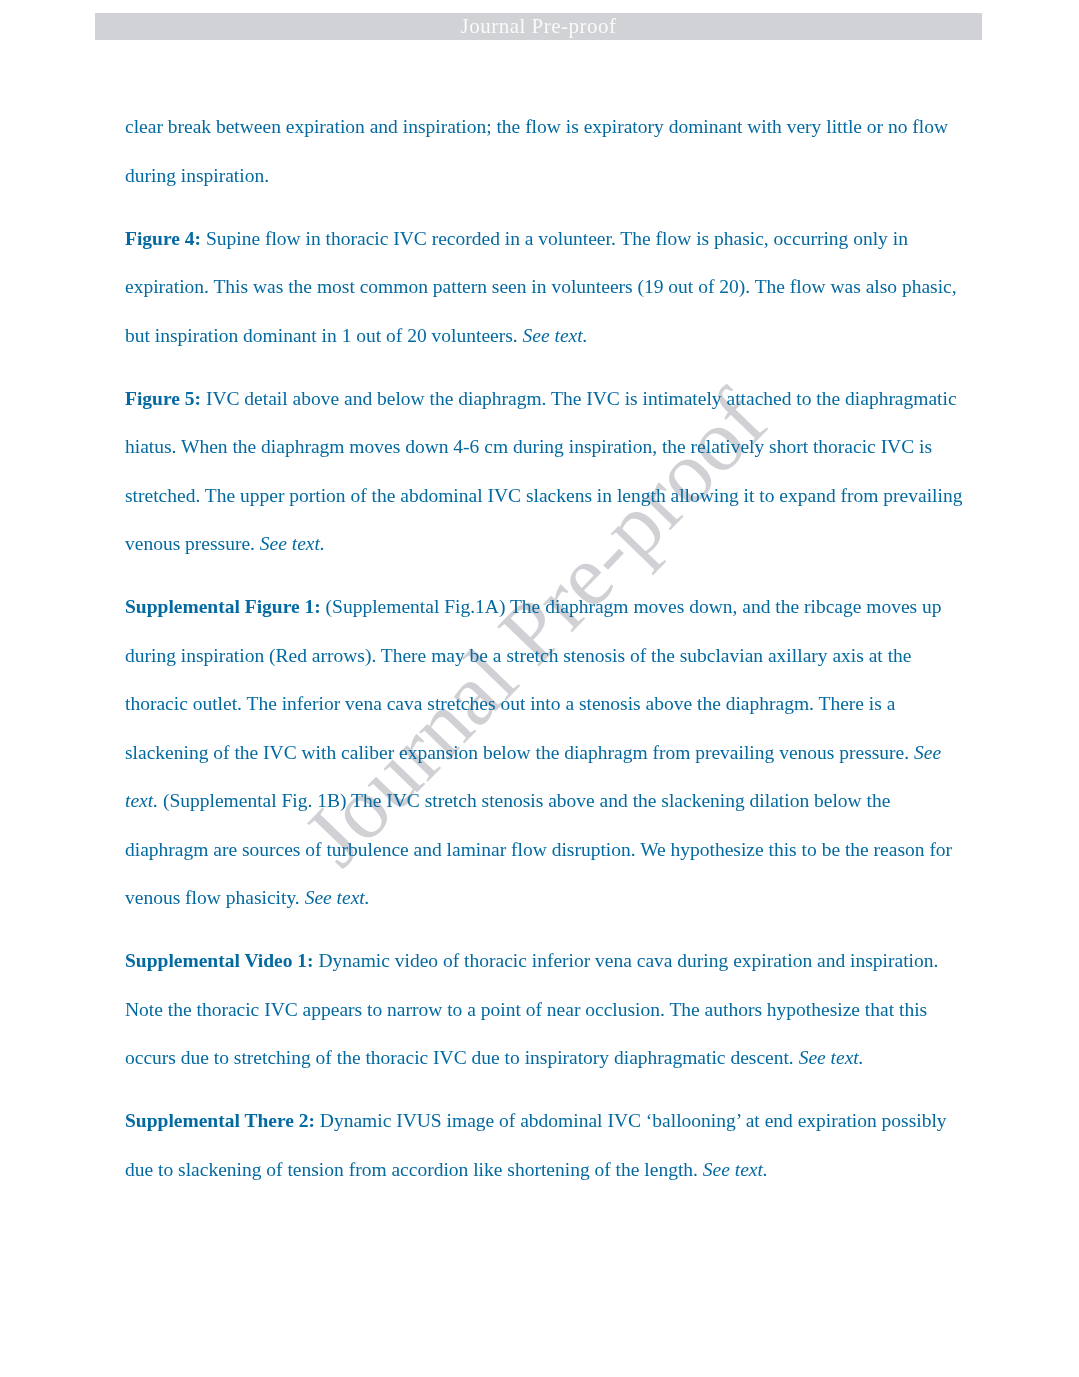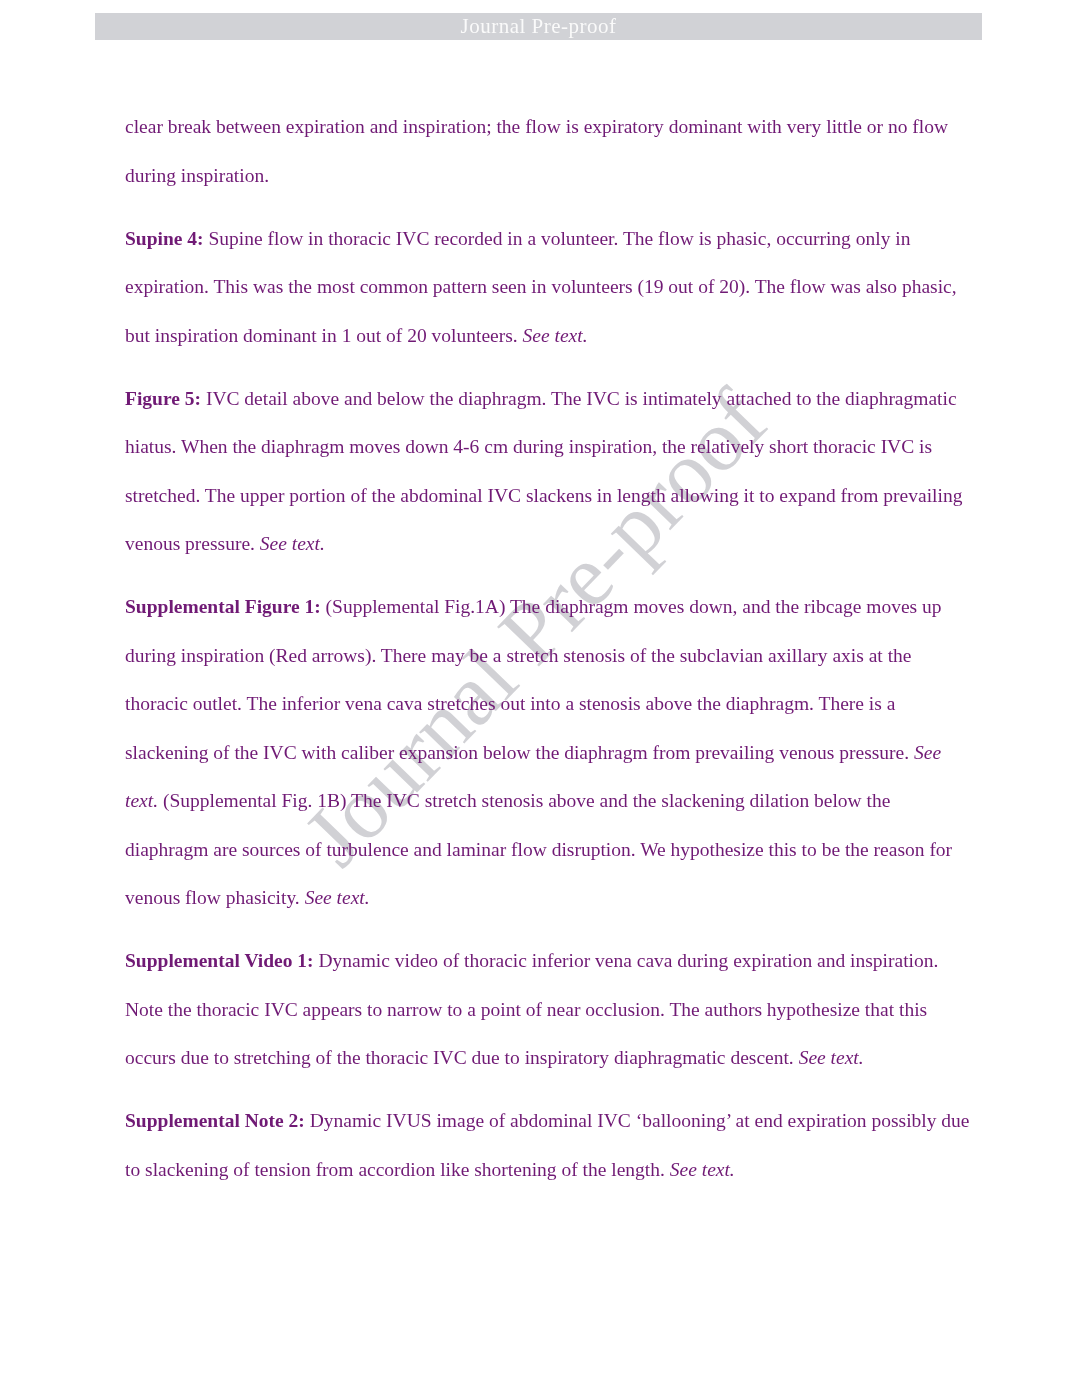--- a/index.html
+++ b/index.html
@@ -41,21 +41,21 @@
     pointer-events: none;
     z-index: 1;
   }
   .content {
     position: absolute;
     left: 125px;
     top: 103px;
     width: 845px;
     font-size: 19.5px;
     line-height: 48.5px;
-    color: #701a75;
+    color: #0369a1;
     z-index: 2;
     text-align: left;
   }
   .content p {
     margin: 0 0 14.5px 0;
   }
   .seg-normal { font-weight: normal; font-style: normal; }
   .seg-bold   { font-weight: bold;   font-style: normal; }
   .seg-italic { font-weight: normal; font-style: italic; text-align: center; }
 </style>
@@ -64,19 +64,19 @@
 
 <div class="page">
   <div class="banner" style="background: rgb(209, 210, 214); color: rgb(250, 250, 250);">
     <span>Journal Pre-proof</span>
   </div>
 
   <div class="watermark" style="color: rgb(155, 155, 163);">Journal Pre-proof</div>
 
   <div class="content">
       <p><span class="seg-normal">clear break between expiration and inspiration; the flow is expiratory dominant with very little or no flow during inspiration.</span></p>
-      <p><span class="seg-bold">Supine 4:</span><span class="seg-normal"> Supine flow in thoracic IVC recorded in a volunteer. The flow is phasic, occurring only in expiration. This was the most common pattern seen in volunteers (19 out of 20). The flow was also phasic, but inspiration dominant in 1 out of 20 volunteers. </span><span class="seg-italic">See text.</span></p>
+      <p><span class="seg-bold">Figure 4:</span><span class="seg-normal"> Supine flow in thoracic IVC recorded in a volunteer. The flow is phasic, occurring only in expiration. This was the most common pattern seen in volunteers (19 out of 20). The flow was also phasic, but inspiration dominant in 1 out of 20 volunteers. </span><span class="seg-italic">See text.</span></p>
       <p><span class="seg-bold">Figure 5:</span><span class="seg-normal"> IVC detail above and below the diaphragm. The IVC is intimately attached to the diaphragmatic hiatus. When the diaphragm moves down 4-6 cm during inspiration, the relatively short thoracic IVC is stretched. The upper portion of the abdominal IVC slackens in length allowing it to expand from prevailing venous pressure. </span><span class="seg-italic">See text.</span></p>
       <p><span class="seg-bold">Supplemental Figure 1:</span><span class="seg-normal"> (Supplemental Fig.1A) The diaphragm moves down, and the ribcage moves up during inspiration (Red arrows). There may be a stretch stenosis of the subclavian axillary axis at the thoracic outlet. The inferior vena cava stretches out into a stenosis above the diaphragm. There is a slackening of the IVC with caliber expansion below the diaphragm from prevailing venous pressure. </span><span class="seg-italic">See text.</span><span class="seg-normal"> (Supplemental Fig. 1B) The IVC stretch stenosis above and the slackening dilation below the diaphragm are sources of turbulence and laminar flow disruption. We hypothesize this to be the reason for venous flow phasicity. </span><span class="seg-italic">See text.</span></p>
       <p><span class="seg-bold">Supplemental Video 1:</span><span class="seg-normal"> Dynamic video of thoracic inferior vena cava during expiration and inspiration. Note the thoracic IVC appears to narrow to a point of near occlusion. The authors hypothesize that this occurs due to stretching of the thoracic IVC due to inspiratory diaphragmatic descent. </span><span class="seg-italic">See text.</span></p>
-      <p><span class="seg-bold">Supplemental Note 2:</span><span class="seg-normal"> Dynamic IVUS image of abdominal IVC ‘ballooning’ at end expiration possibly due to slackening of tension from accordion like shortening of the length. </span><span class="seg-italic">See text.</span></p>
+      <p><span class="seg-bold">Supplemental There 2:</span><span class="seg-normal"> Dynamic IVUS image of abdominal IVC ‘ballooning’ at end expiration possibly due to slackening of tension from accordion like shortening of the length. </span><span class="seg-italic">See text.</span></p>
     </div>
 </div>
 
 </body></html>

